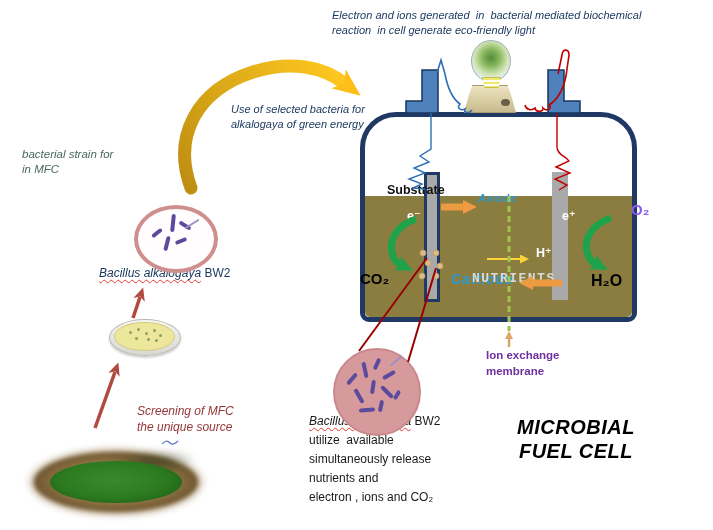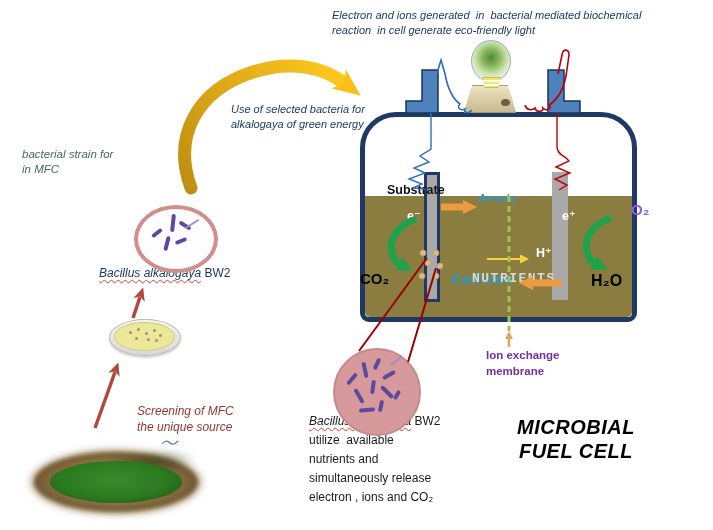--- a/index.html
+++ b/index.html
@@ -219,22 +219,22 @@
   </div>
 
   <div class="note screening-note">
     <div class="nline">Screening of MFC</div>
     <div class="nline">the unique source</div>
   </div>
 
   <div class="note bw2-note">
     <div><span class="species squiggle">Bacillus alkalogaya</span><span> BW2</span></div>
     <div class="nline">utilize  available</div>
+    <div class="nline">simultaneously release</div>
     <div class="nline">nutrients and</div>
-    <div class="nline">simultaneously release</div>
     <div class="nline">electron , ions and CO₂</div>
   </div>
 
   <div class="note mfc-title">
     <div>MICROBIAL</div>
     <div>FUEL CELL</div>
   </div>
 
   <div class="note membrane-label">
     <div class="nline">Ion exchange</div>

